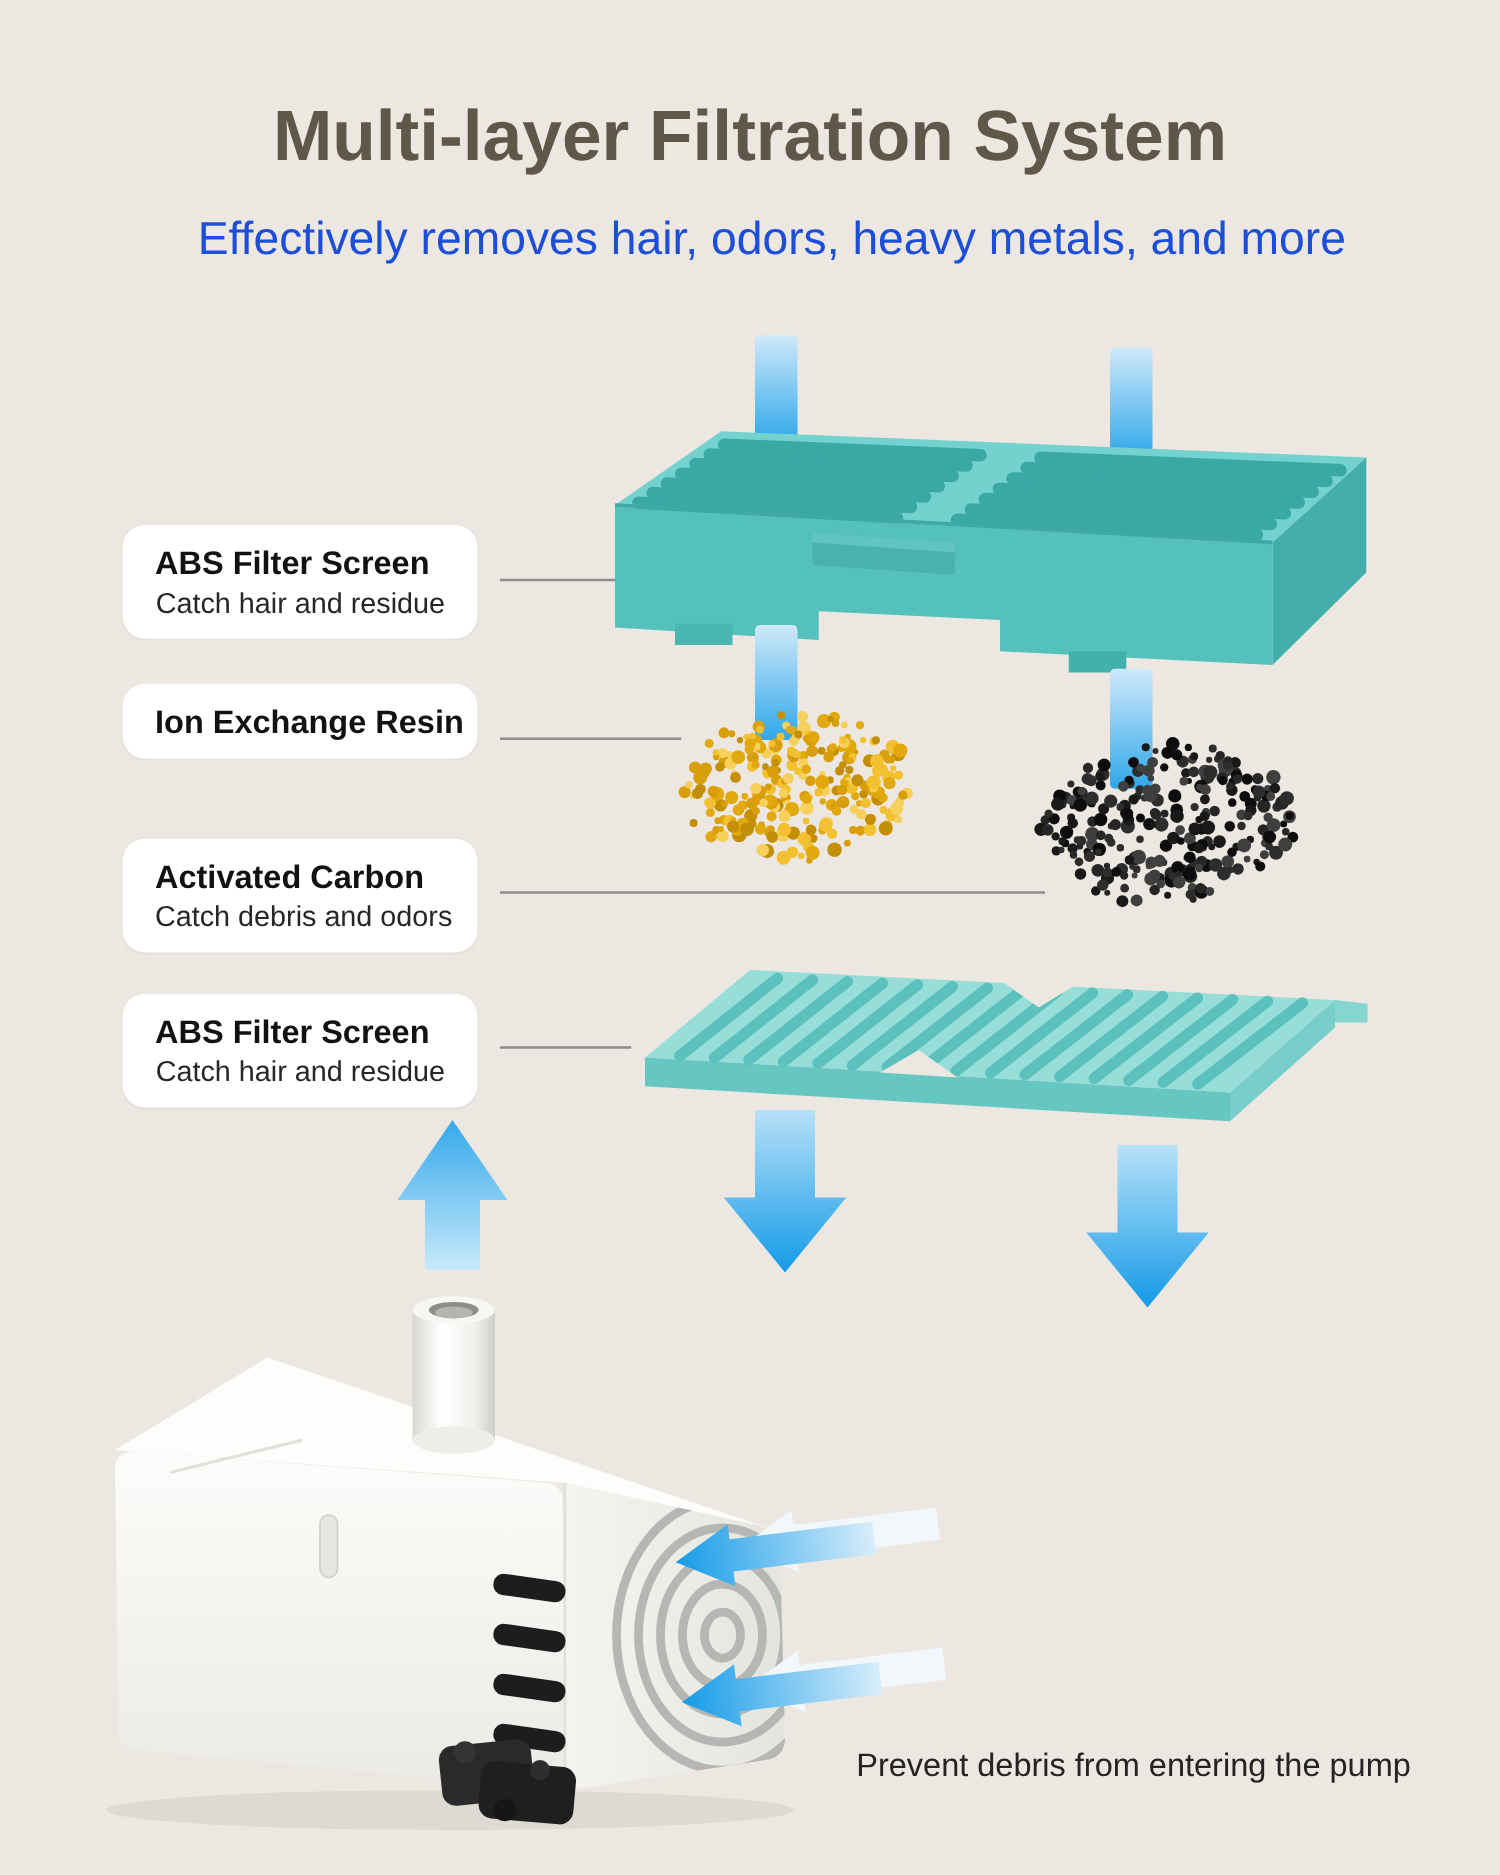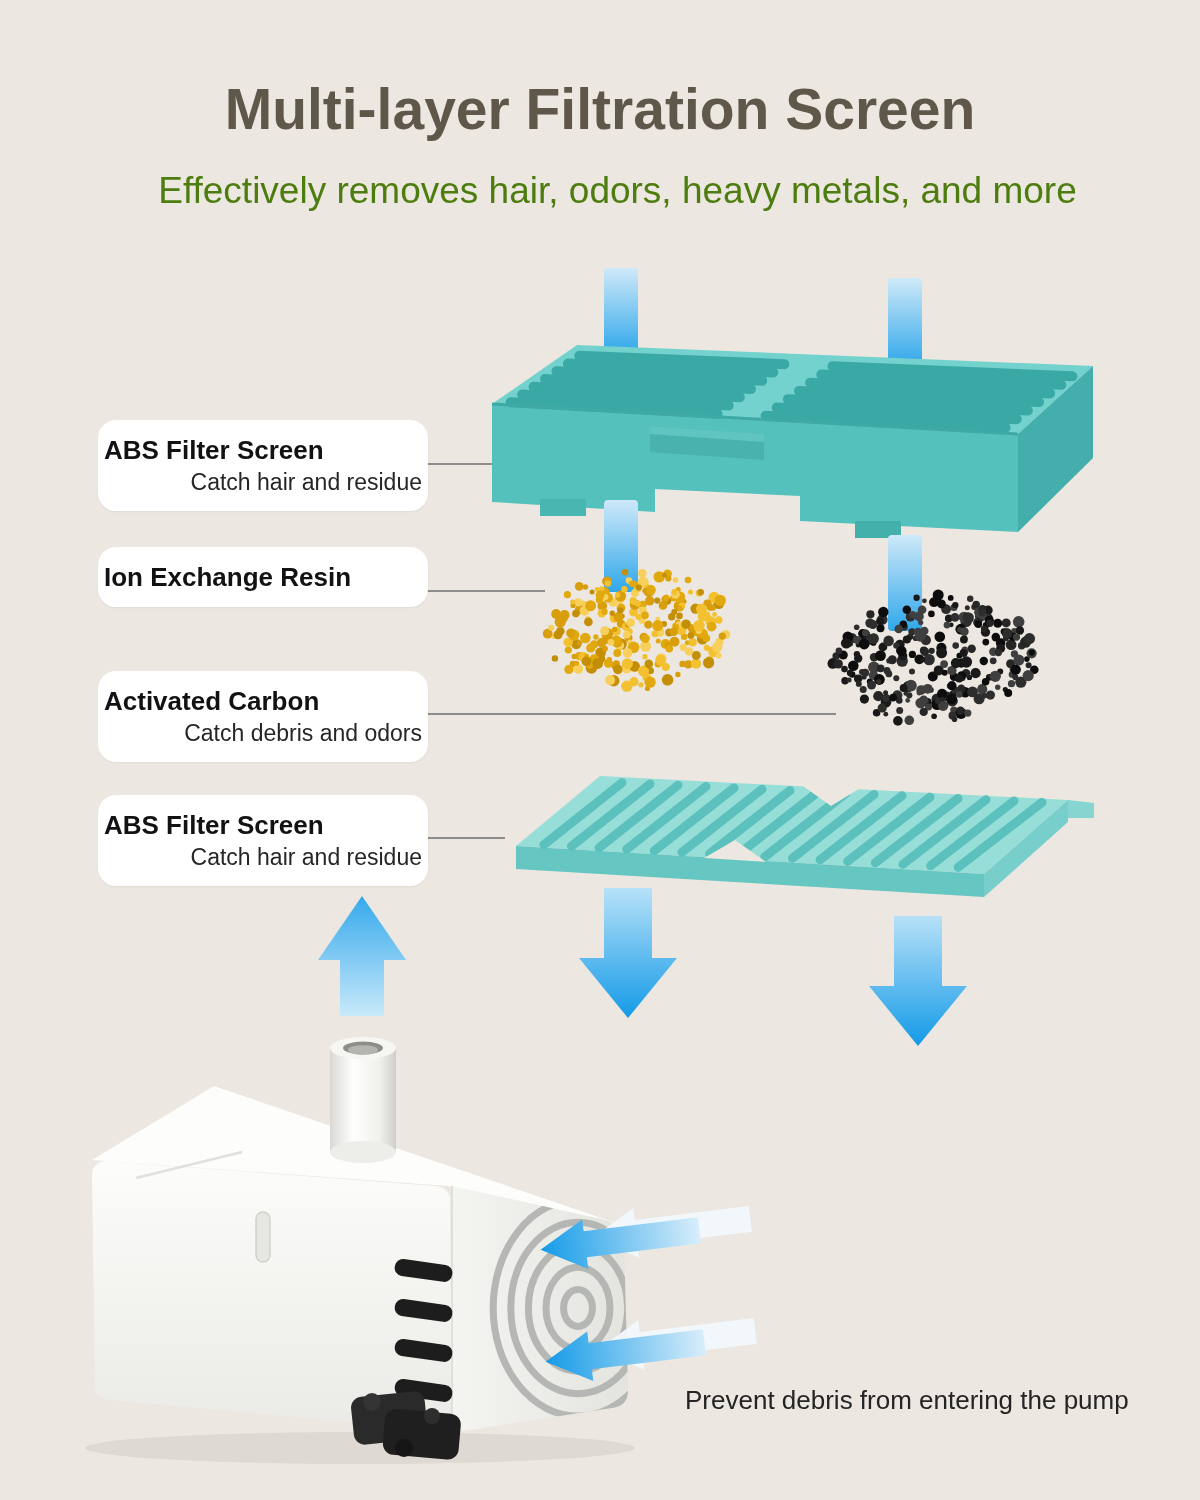--- a/index.html
+++ b/index.html
@@ -1,29 +1,29 @@
 <!DOCTYPE html>
 <html><head>
 <meta charset="utf-8">
 <style>
   *{margin:0;padding:0;box-sizing:border-box}
   body{font-family:"Liberation Sans",sans-serif;background:#ece7e0;}
   .canvas{position:relative;width:1200px;height:1500px;background:#ece7e0;overflow:hidden;}
   .title{position:absolute;top:76px;left:0;width:100%;text-align:center;
          font-size:57px;font-weight:800;color:#60574b;}
   .subtitle{position:absolute;top:170px;left:0;width:100%;text-align:center;
-            font-size:37px;color:#4d7c0f;padding-left:35px;}
+            font-size:37px;color:#1d4ed8;padding-left:35px;}
   .svg-layer{position:absolute;left:0;top:0;width:1200px;height:1500px;}
-  .callout{position:absolute;left:98px;width:330px;background:#ffffff;border-radius:18px;
-           padding:13px 6px;box-shadow:0 1px 2px rgba(0,0,0,.05);}
+  .callout{position:absolute;left:98px;width:284px;background:#ffffff;border-radius:18px;
+           padding:13px 26px;box-shadow:0 1px 2px rgba(0,0,0,.05);}
   .callout-title{font-size:26px;font-weight:700;color:#121212;line-height:1.32;white-space:nowrap;}
   .callout-desc{font-size:23px;color:#262626;line-height:1.35;white-space:nowrap;text-align:right;}
   .footnote{position:absolute;left:685px;top:1381px;}
   .footnote-title{font-size:29px;font-weight:700;color:#7c6044;}
-  .footnote-desc{font-size:26px;color:#242424;margin-top:4px;white-space:nowrap;}
+  .footnote-desc{font-size:26px;color:#242424;margin-top:16px;white-space:nowrap;}
 </style>
 </head>
 <body>
 
 <div class="canvas">
 
   <svg class="svg-layer" viewBox="0 0 1200 1500">
     <defs>
       <linearGradient id="gradDown" x1="0" y1="0" x2="0" y2="1">
         <stop offset="0" stop-color="#cfe9f9"></stop>
@@ -707,21 +707,21 @@
     <g transform="rotate(-7 620 1240)">
       <polygon points="700,1227 585,1227 585,1215 540,1240 585,1265 585,1253 700,1253" transform="translate(52,-5)" fill="#f2f8fc" opacity="0.95"></polygon>
       <polygon points="700,1227 585,1227 585,1215 540,1240 585,1265 585,1253 700,1253" fill="url(#gradLeft)"></polygon>
     </g>
     <g transform="rotate(-7 625 1352)">
       <polygon points="705,1339 590,1339 590,1327 545,1352 590,1377 590,1365 705,1365" transform="translate(52,-5)" fill="#f2f8fc" opacity="0.95"></polygon>
       <polygon points="705,1339 590,1339 590,1327 545,1352 590,1377 590,1365 705,1365" fill="url(#gradLeft)"></polygon>
     </g>
   </svg>
 
-  <h1 class="title">Multi-layer Filtration Screen</h1>
+  <h1 class="title">Multi-layer Filtration System</h1>
   <div class="subtitle">Effectively removes hair, odors, heavy metals, and more</div>
 
   <div class="callout" style="top:420px">
     <div class="callout-title">ABS Filter Screen</div>
     <div class="callout-desc">Catch hair and residue</div>
   </div>
   <div class="callout" style="top:547px">
     <div class="callout-title">Ion Exchange Resin</div>
   </div>
   <div class="callout" style="top:671px">

